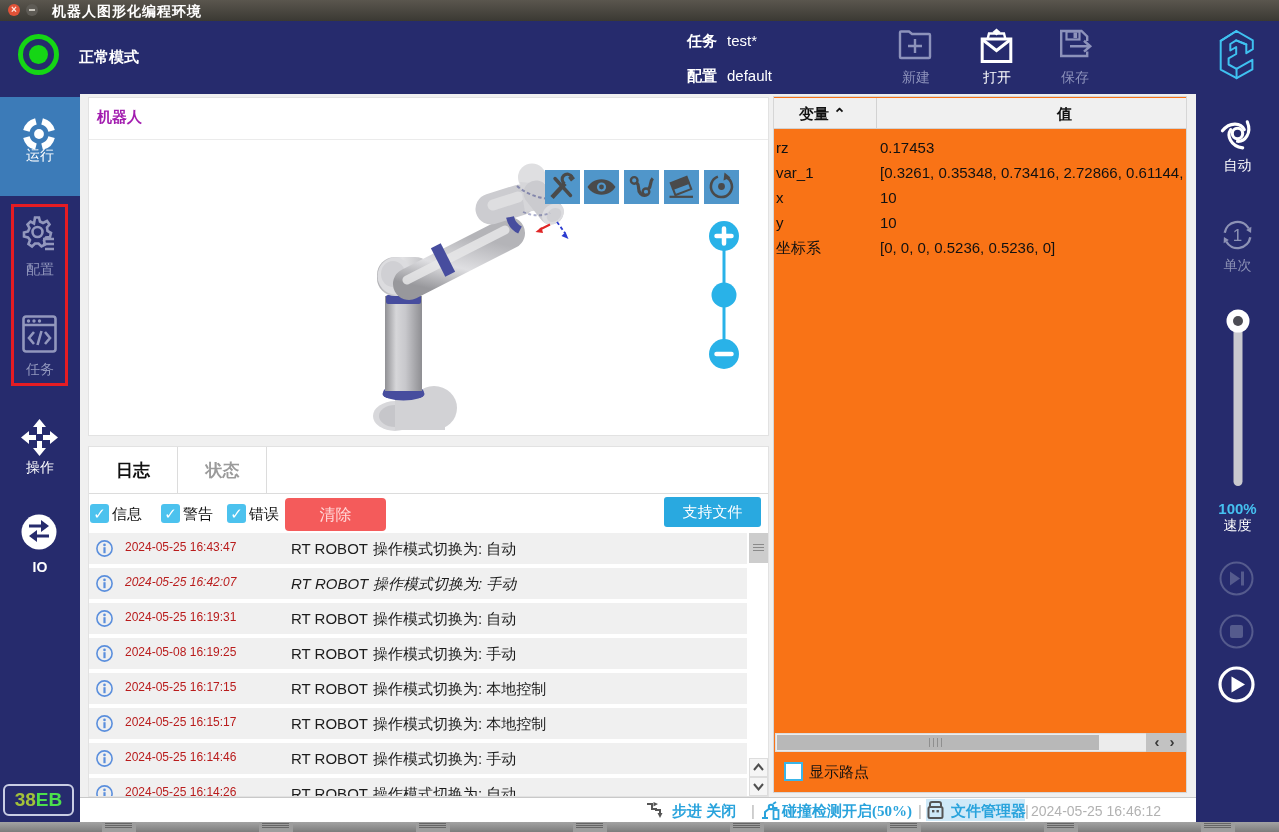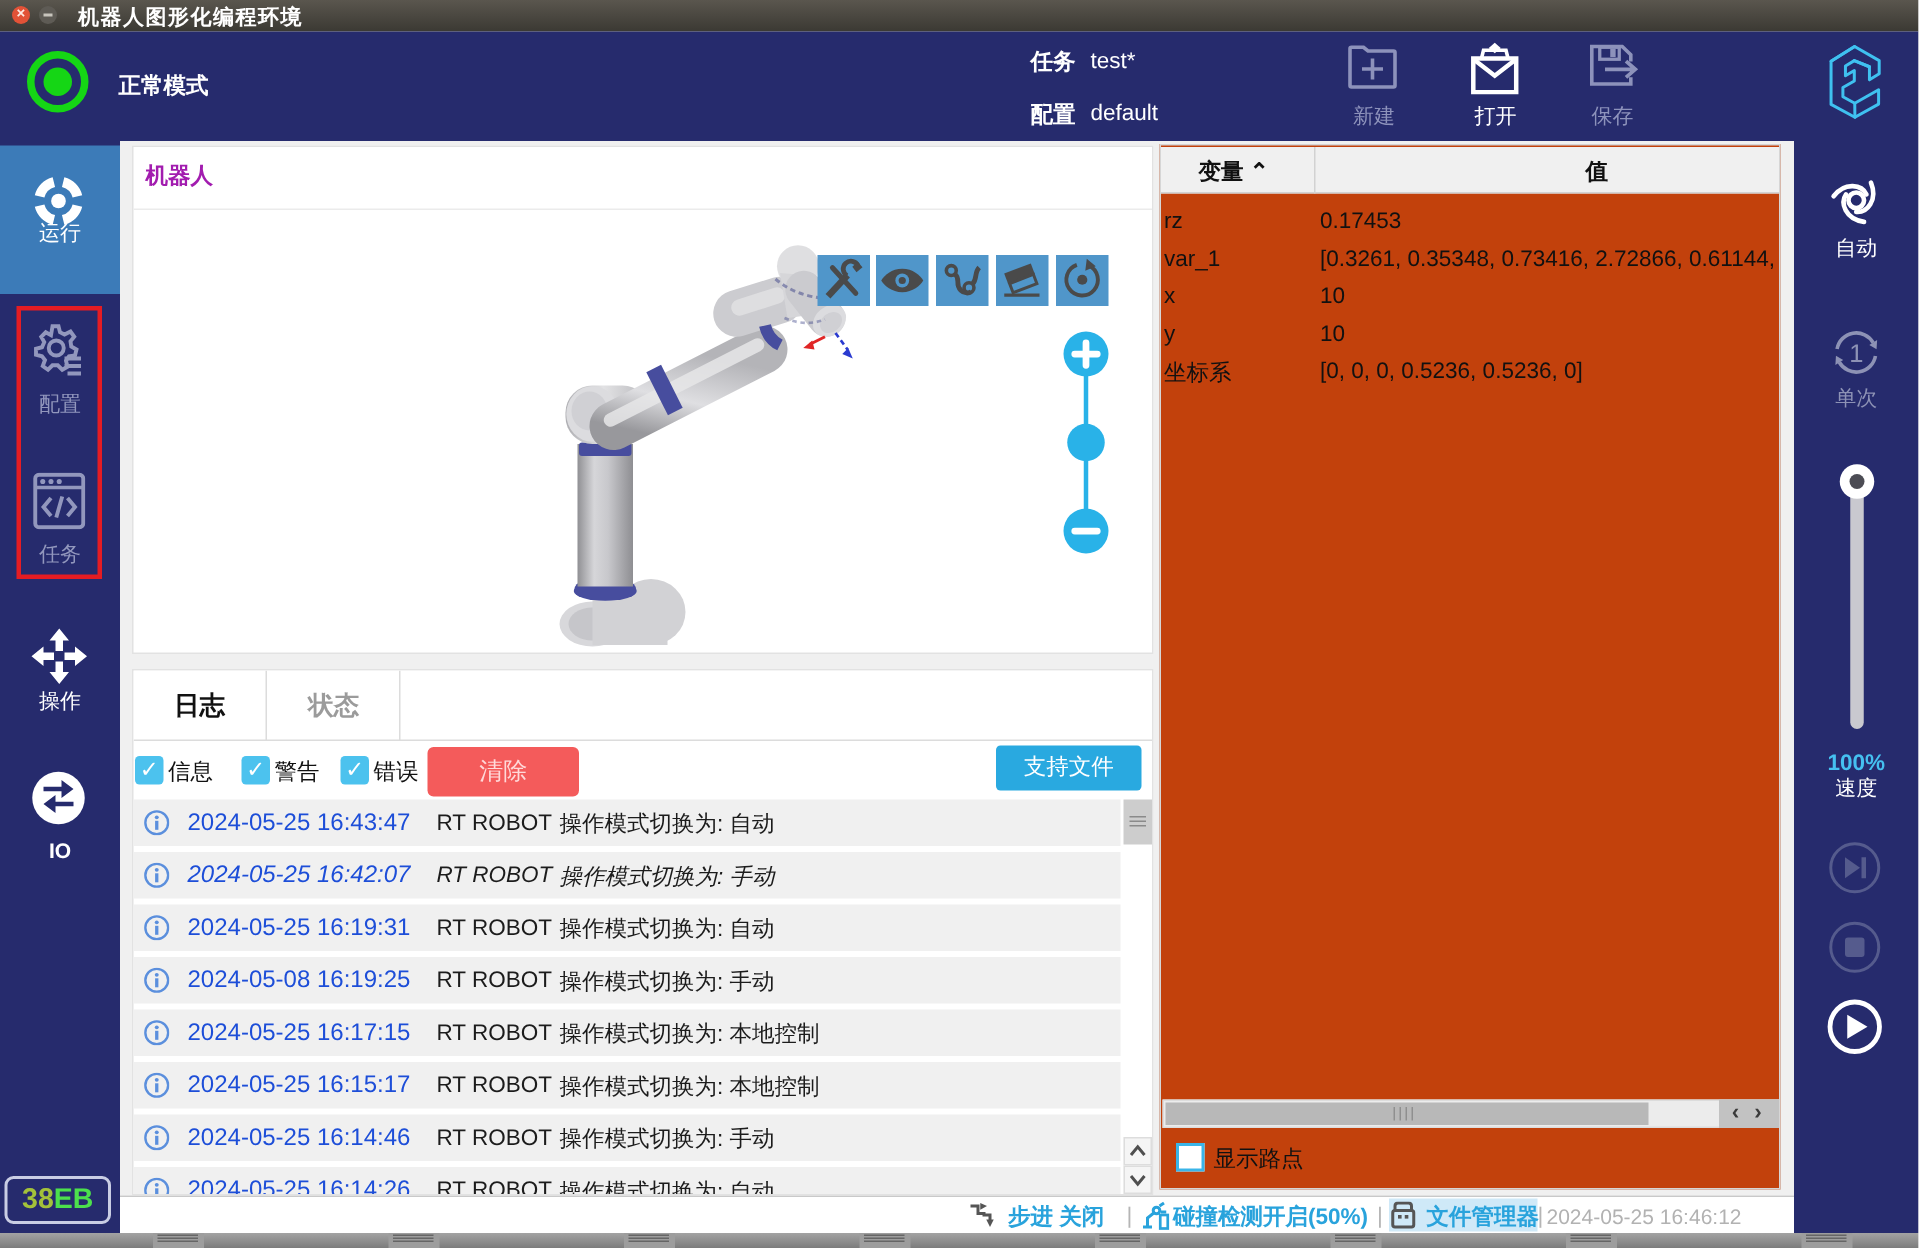--- a/index.html
+++ b/index.html
@@ -42,37 +42,37 @@
 .rs-label { width:83px; text-align:center; font-size:14px; color:#fff; }
 .rs-label.dim { color:#8d92b5; }
 #speedpct { width:83px; text-align:center; font-size:15px; font-weight:bold; color:#45c0f0; }
 
 
 #robot-panel { left:88px; top:97px; width:681px; height:339px; background:#fff; border:1px solid #e2e2e2; }
 #robot-title { left:8px; top:10px; font-size:15px; font-weight:bold; color:#a21caf; }
 #robot-sep { left:0px; top:41px; width:679px; height:1px; background:#ebebeb; }
 .toolbtn { top:72px; width:35px; height:34px; background:#5096ca; }
 #log-panel { left:88px; top:446px; width:681px; height:351px; background:#fff; border:1px solid #e2e2e2; overflow:hidden; }
-#var-panel { left:773px; top:96px; width:414px; height:697px; background:#c2410c; border:1px solid #d6d6d6; overflow:hidden;}
+#var-panel { left:773px; top:96px; width:414px; height:697px; background:#f97316; border:1px solid #d6d6d6; overflow:hidden;}
 
 
 #tab-row { left:0; top:0; width:679px; height:47px; background:#fff; border-bottom:1px solid #dcdcdc; }
 #tab1 { left:0; top:0; width:89px; height:47px; border-right:1px solid #dcdcdc;
   text-align:center; line-height:47px; font-size:17px; font-weight:bold; color:#111; }
 #tab2 { left:90px; top:0; width:88px; height:47px; border-right:1px solid #dcdcdc;
   text-align:center; line-height:47px; font-size:17px; font-weight:bold; color:#9b9b9b; }
 .cb { top:57px; width:19px; height:19px; background:#4cc2ee; border-radius:3px; color:#fff;
   font-size:15px; line-height:19px; text-align:center; }
 .cb-label { top:58px; font-size:15px; color:#111; }
 #btn-clear { left:196px; top:51px; width:101px; height:33px; background:#f45b5b; border-radius:4px;
   color:#ffd9d9; font-size:16px; text-align:center; line-height:33px; }
 #btn-support { left:575px; top:50px; width:97px; height:30px; background:#29a9e0; border-radius:3px;
   color:#fff; font-size:15px; text-align:center; line-height:30px; }
 .logrow { left:0px; width:658px; height:31px; background:#f0f0f0; }
-.logrow .t1 { position:absolute; left:36px; top:7px; font-size:16px; color:#1d4ed8; }
+.logrow .t1 { position:absolute; left:36px; top:7px; font-size:12px; color:#b91c1c; }
 .logrow .t2 { position:absolute; left:202px; top:7px; font-size:15px; color:#1c1c1c; }
 .logrow .t3 { position:absolute; left:284px; top:7px; font-size:15px; color:#1c1c1c; }
 
 
 #var-head { left:0px; top:1px; width:413px; height:31px; background:#f0f0f0; border-bottom:1px solid #d2d2d2; }
 #var-head .c1 { position:absolute; left:25px; top:7px; font-size:15px; font-weight:bold; color:#111; }
 #var-head .c2 { position:absolute; left:283px; top:7px; font-size:15px; font-weight:bold; color:#111; }
 #var-divider { left:102px; top:1px; width:1px; height:31px; background:#d2d2d2; }
 .vrow { left:2px; width:410px; height:25px; }
 .vrow .n { position:absolute; left:0px; top:4px; font-size:15px; color:#111; }
@@ -487,21 +487,21 @@
   <div class="abs st-blue" style="left:592px; top:4px;">步进 关闭</div>
   <div class="abs st-sep" style="left:671px; top:4px;">|</div>
   <div class="abs" id="st-col-icon" style="left:680px; top:3px;"><svg width="20" height="19" viewBox="0 0 20 19">
         <g fill="none" stroke="#29a3dc" stroke-width="2">
           <path d="M2 17 L8 17 M5 17 L5 11 L10 7"></path>
           <circle cx="11" cy="6" r="2.2"></circle>
           <path d="M13 3 L16 1 M14 7 L17.5 7"></path>
         </g>
         <rect x="13.5" y="9" width="5" height="9" fill="none" stroke="#29a3dc" stroke-width="1.8"></rect>
       </svg></div>
-  <div class="abs st-blue" style="left:702px; top:4px;">碰撞检测开启(50%)</div>
+  <div class="abs st-blue" style="left:702px; top:4px;font-family:Liberation Serif, serif;">碰撞检测开启(50%)</div>
   <div class="abs st-sep" style="left:838px; top:4px;">|</div>
   <div class="abs" id="st-fm-icon" style="left:847px; top:3px;"><svg width="17" height="19" viewBox="0 0 17 19">
         <path d="M3 6 L3 3 Q3 1 5 1 L12 1 Q14 1 14 3 L14 6" fill="none" stroke="#555" stroke-width="2"></path>
         <rect x="1.5" y="6" width="14" height="11" rx="1.5" fill="none" stroke="#555" stroke-width="2"></rect>
         <rect x="5" y="9" width="2.4" height="2.4" fill="#555"></rect>
         <rect x="9.5" y="9" width="2.4" height="2.4" fill="#555"></rect>
       </svg></div>
   <div class="abs st-blue" style="left:871px; top:4px;">文件管理器</div>
   <div class="abs st-sep" style="left:945px; top:4px;">|</div>
   <div class="abs" id="st-time" style="left:951px; top:5px;">2024-05-25 16:46:12</div>

